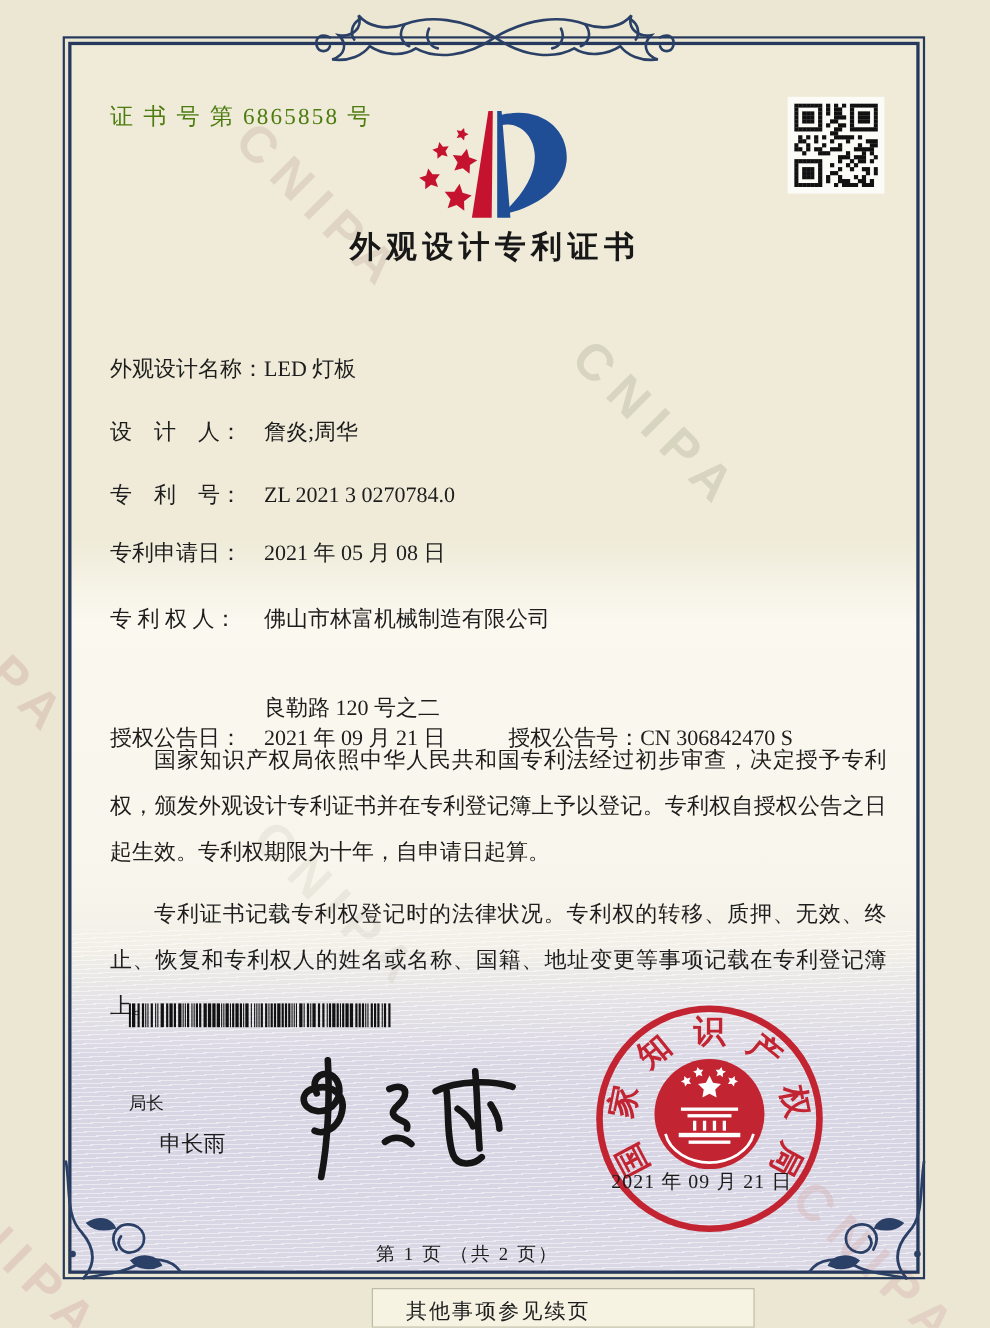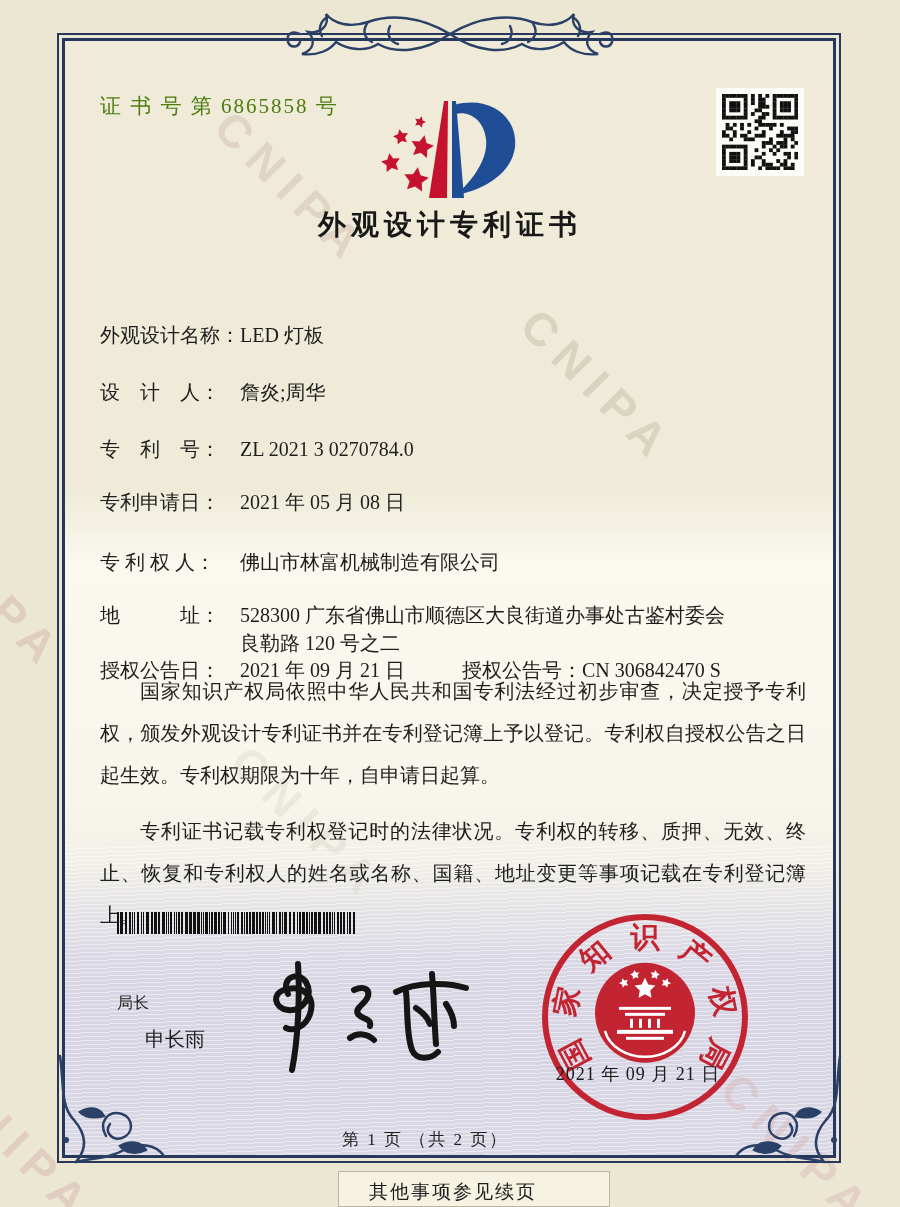--- a/index.html
+++ b/index.html
@@ -65,21 +65,21 @@
 
   .seal{position:absolute;left:542px;top:914px;width:206px;height:206px;border-radius:50%;
         border:6px solid #c32431;box-sizing:border-box;}
   .seal-ch{position:absolute;left:50%;top:50%;font-size:29px;font-weight:bold;color:#c32431;}
   .emblem{position:absolute;left:50%;top:50%;transform:translate(-50%,-54%);}
   .seal-date{position:absolute;left:532px;top:1062px;width:212px;text-align:center;
              font-size:18px;color:#1b1b1b;z-index:5;letter-spacing:1px;}
 
   .page-indicator{position:absolute;left:0;width:850px;top:1128px;text-align:center;
                   font-size:17px;letter-spacing:2px;color:#222;}
-  .footer-note{position:absolute;left:338px;top:1171px;width:272px;height:36px;
+  .footer-note{position:absolute;left:338px;top:1171px;width:348px;height:36px;
                background:#f6f3e3;border:1px solid #b9b5a1;box-sizing:border-box;
                font-size:19px;letter-spacing:2px;padding:7px 0 0 30px;}
 
   .ornament-top{position:absolute;left:240px;top:4px;width:420px;height:60px;}
   .corner{position:absolute;width:118px;height:118px;}
   .corner-bl{left:50px;top:1052px;}
   .corner-br{left:732px;top:1052px;transform:scaleX(-1);}
 </style>
 </head>
 <body>
@@ -373,23 +373,20 @@
   </div>
   <div class="field f-patno">
     <span class="lab">专　利　号：</span><span>ZL 2021 3 0270784.0</span>
   </div>
   <div class="field f-filing">
     <span class="lab">专利申请日：</span><span>2021 年 05 月 08 日</span>
   </div>
   <div class="field f-patentee">
     <span class="lab">专 利 权 人：</span><span>佛山市林富机械制造有限公司</span>
   </div>
-  <div class="field f-addr">
-    <span class="lab">地　　　址：</span><span>528300 广东省佛山市顺德区大良街道办事处古鉴村委会</span>
-  </div>
   <div class="addr2">良勒路 120 号之二</div>
   <div class="field f-grant">
     <span class="lab">授权公告日：</span><span>2021 年 09 月 21 日</span>
     <span class="grant-no">
       <span>授权公告号：</span><span>CN 306842470 S</span>
     </span>
   </div>
 
   <div class="body-text">
     <p>国家知识产权局依照中华人民共和国专利法经过初步审查，决定授予专利权，颁发外观设计专利证书并在专利登记簿上予以登记。专利权自授权公告之日起生效。专利权期限为十年，自申请日起算。</p>

